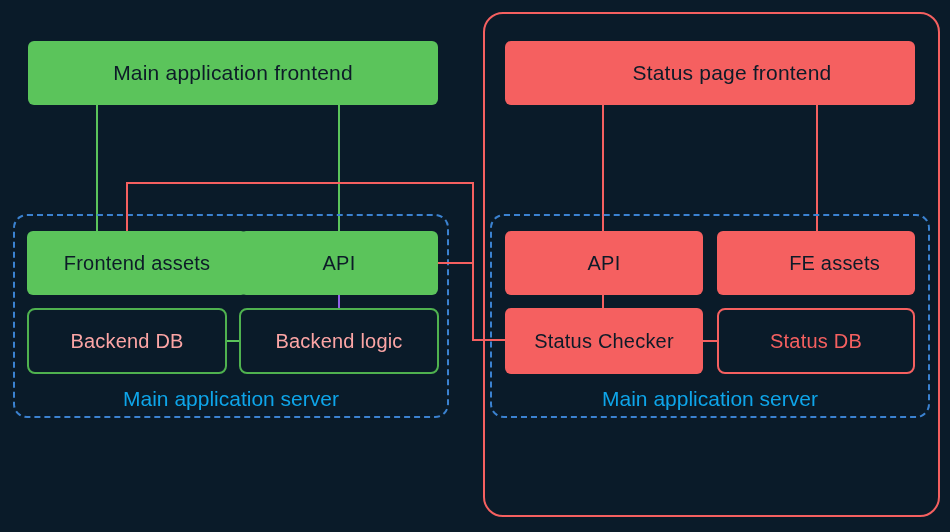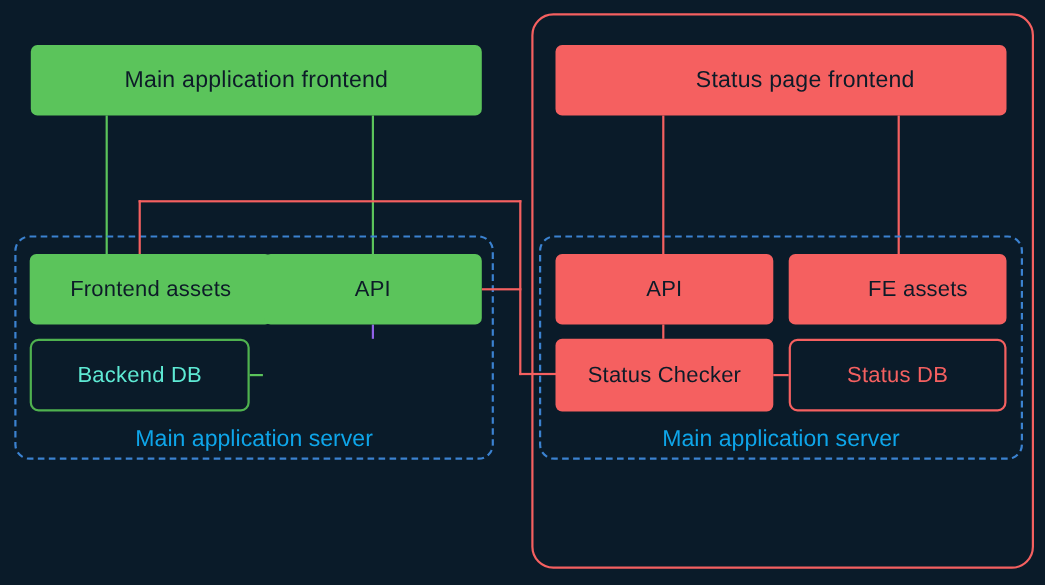--- a/index.html
+++ b/index.html
@@ -7,21 +7,21 @@
     position:relative;width:950px;height:532px;overflow:hidden;
     background:#0a1b29;
     font-family:"Liberation Sans",sans-serif;
   }
   .box{
     position:absolute;display:flex;align-items:center;justify-content:center;
     box-sizing:border-box;z-index:2;font-size:20px;letter-spacing:.2px;
   }
   .fill-green{background:#5bc45b;color:#0d1b28;border-radius:6px;}
   .fill-red{background:#f56060;color:#0d1b28;border-radius:6px;}
-  .outline-green{background:transparent;color:#5eead4;border:2px solid #4fb24f;border-radius:8px;}
+  .outline-green{background:transparent;color:#fca5a5;border:2px solid #4fb24f;border-radius:8px;}
   .outline-red{background:transparent;color:#f56060;border:2px solid #f56060;border-radius:8px;}
   .big{font-size:21px;}
   .dashed-container{
     position:absolute;box-sizing:border-box;z-index:1;
     border:2.5px dashed #3b82d0;border-radius:14px;
   }
   .outer-red{
     position:absolute;box-sizing:border-box;z-index:0;
     border:2.5px solid #f56060;border-radius:20px;
   }
@@ -57,20 +57,23 @@
   </div>
   <div class="box fill-green" style="left:240px;top:231px;width:198px;height:64px;">
     <span>API</span>
   </div>
 
   <div class="line purple" style="left:338px;top:295px;width:2px;height:13px;"></div>
 
   <div class="box outline-green" style="left:27px;top:308px;width:200px;height:66px;">
     <span>Backend DB</span>
   </div>
+  <div class="box outline-green" style="left:239px;top:308px;width:200px;height:66px;">
+    <span>Backend logic</span>
+  </div>
   <div class="line green" style="left:227px;top:340px;width:12px;height:2px;"></div>
 
   <div class="server-label" style="left:13px;top:387px;width:436px;">Main application server</div>
 
   <div class="line red" style="left:126px;top:182px;width:348px;height:2px;"></div>
   <div class="line red" style="left:126px;top:182px;width:2px;height:49px;"></div>
   <div class="line red" style="left:472px;top:182px;width:2px;height:159px;"></div>
   <div class="line red" style="left:438px;top:262px;width:36px;height:2px;"></div>
   <div class="line red" style="left:472px;top:339px;width:34px;height:2px;"></div>
 

